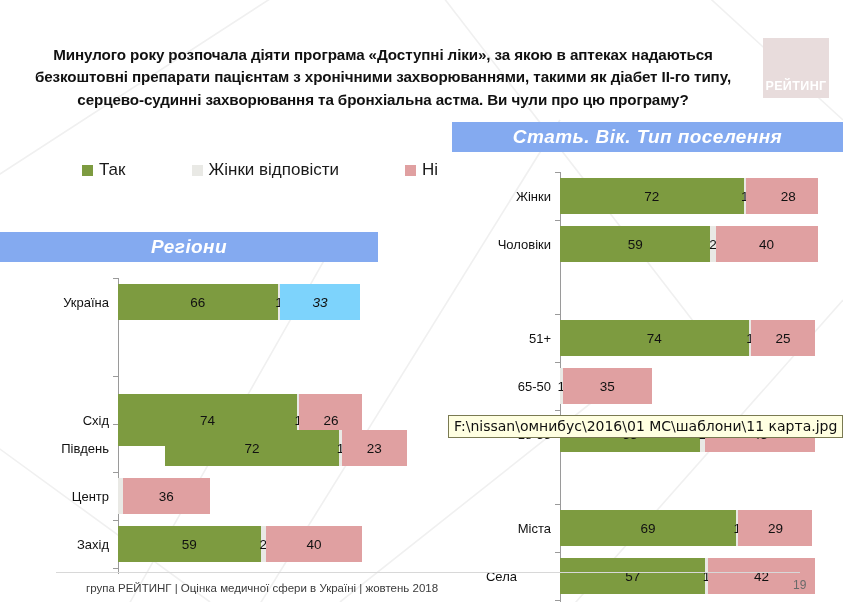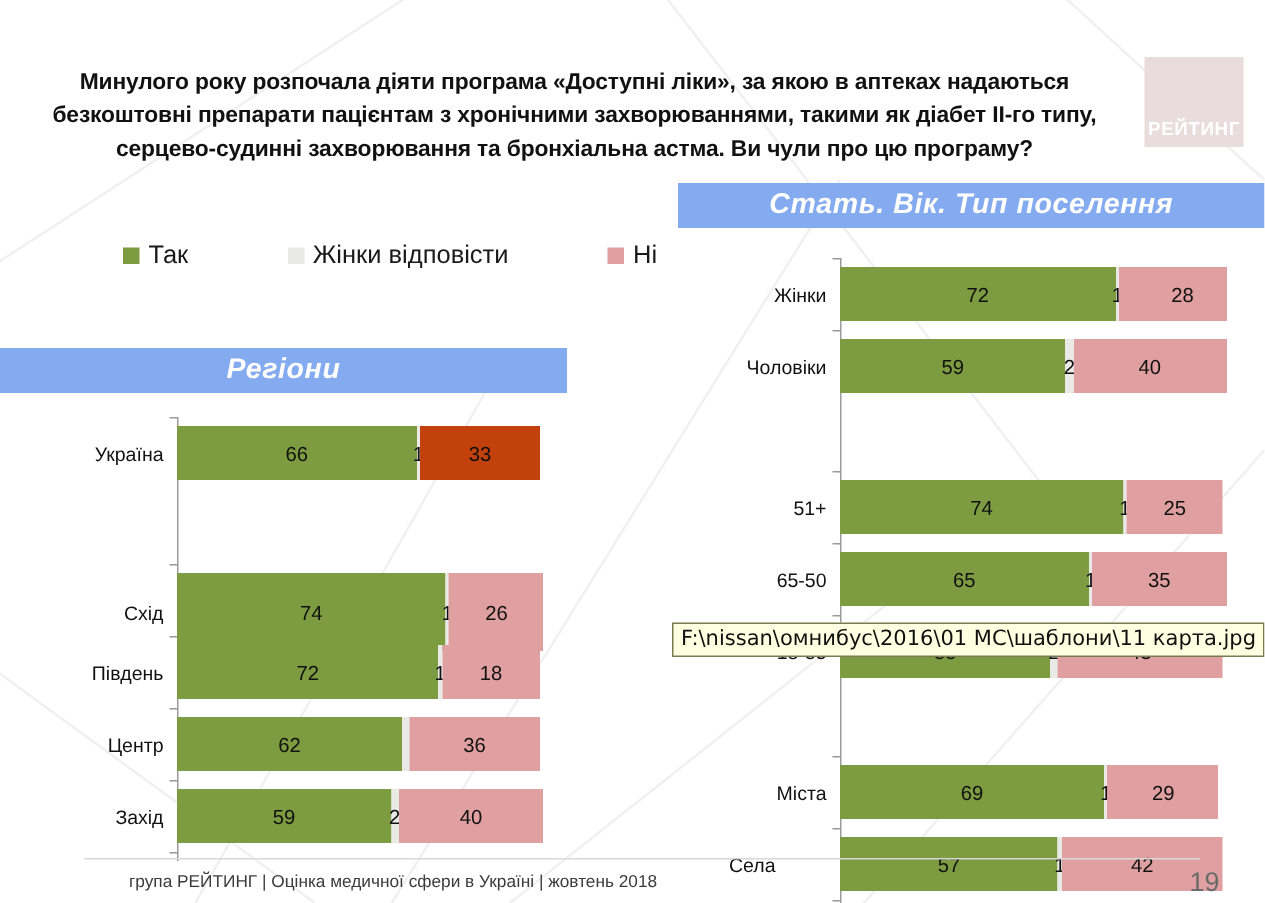--- a/index.html
+++ b/index.html
@@ -200,21 +200,21 @@
     left: 86px;
     top: 582px;
     font-size: 11.5px;
     color: #3b3b3b;
     white-space: nowrap;
   }
   .page-number {
     position: absolute;
     left: 793px;
     top: 578px;
-    font-size: 18px;
+    font-size: 12px;
     color: #6a6a6a;
   }
 </style>
 </head>
 <body>
 
 <svg id="watermark" width="843" height="602">
   <g stroke="#f0f0f0" stroke-width="1.6" fill="none">
     <path d="M -40 200 L 330 -40"></path>
     <path d="M 120 620 L 330 250"></path>
@@ -262,62 +262,59 @@
       <div class="axis-line" style="left: 118px; top: 12px; height: 296px;"></div>
       <div class="bar-row" style="top: 18px; height: 36px;">
         <div class="cat-label" style="width: 118px;">Україна</div>
         <div class="bar-track">
           <div class="seg seg-yes" style="width: 159.72px; background: rgb(125, 155, 64);">
             <span class="seg-value">66</span>
           </div>
           <div class="seg seg-hard" style="width: 2.42px; background: rgb(233, 233, 229);">
             <span class="seg-value">1</span>
           </div>
-          <div class="seg seg-no" style="width: 79.86px; background: #c2410c;">
+          <div class="seg seg-no" style="width: 79.86px; background: #7dd3fc; font-style: italic;">
             <span class="seg-value">33</span>
           </div>
         </div>
       </div>
       <div class="tick" style="position: absolute; left: 113px; top: 12px;"></div>
-      <div class="bar-row" style="top: 116px; height: 52px; justify-content: space-between;">
+      <div class="bar-row" style="top: 128px; height: 52px; justify-content: space-between;">
         <div class="cat-label" style="width: 118px;">Схід</div>
         <div class="bar-track">
           <div class="seg seg-yes" style="width: 179.08px; background: rgb(125, 155, 64);">
             <span class="seg-value">74</span>
           </div>
           <div class="seg seg-hard" style="width: 2.42px; background: rgb(233, 233, 229);">
             <span class="seg-value">1</span>
           </div>
           <div class="seg seg-no" style="width: 62.92px; background: rgb(224, 160, 161);">
             <span class="seg-value">26</span>
           </div>
         </div>
       </div>
       <div class="tick" style="position: absolute; left: 113px; top: 110px;"></div>
-      <div class="bar-row" style="top: 164px; height: 36px;">
+      <div class="bar-row" style="top: 164px; height: 36px; gap: 47px;">
         <div class="cat-label" style="width: 118px;">Південь</div>
         <div class="bar-track">
           <div class="seg seg-yes" style="width: 174.24px; background: rgb(125, 155, 64);">
             <span class="seg-value">72</span>
           </div>
           <div class="seg seg-hard" style="width: 2.42px; background: rgb(233, 233, 229);">
             <span class="seg-value">1</span>
           </div>
           <div class="seg seg-no" style="width: 65.34px; background: rgb(224, 160, 161);">
-            <span class="seg-value">18</span>
+            <span class="seg-value">23</span>
           </div>
         </div>
       </div>
       <div class="tick" style="position: absolute; left: 113px; top: 158px;"></div>
       <div class="bar-row" style="top: 212px; height: 36px;">
         <div class="cat-label" style="width: 118px;">Центр</div>
         <div class="bar-track">
-          <div class="seg seg-yes" style="width: 150.04px; background: rgb(125, 155, 64);">
-            <span class="seg-value">62</span>
-          </div>
           <div class="seg seg-hard" style="width: 4.84px; background: rgb(233, 233, 229);"></div>
           <div class="seg seg-no" style="width: 87.12px; background: rgb(224, 160, 161);">
             <span class="seg-value">36</span>
           </div>
         </div>
       </div>
       <div class="tick" style="position: absolute; left: 113px; top: 206px;"></div>
       <div class="bar-row" style="top: 260px; height: 36px;">
         <div class="cat-label" style="width: 118px;">Захід</div>
         <div class="bar-track">
@@ -378,23 +375,20 @@
           </div>
           <div class="seg seg-no" style="width: 63.75px; background: rgb(224, 160, 161);">
             <span class="seg-value">25</span>
           </div>
         </div>
       </div>
       <div class="tick" style="position: absolute; left: 103px; top: 154px;"></div>
       <div class="bar-row" style="top: 208px; height: 36px;">
         <div class="cat-label" style="width: 108px;">65-50</div>
         <div class="bar-track">
-          <div class="seg seg-yes" style="width: 165.75px; background: rgb(125, 155, 64);">
-            <span class="seg-value">65</span>
-          </div>
           <div class="seg seg-hard" style="width: 2.55px; background: rgb(233, 233, 229);">
             <span class="seg-value">1</span>
           </div>
           <div class="seg seg-no" style="width: 89.25px; background: rgb(224, 160, 161);">
             <span class="seg-value">35</span>
           </div>
         </div>
       </div>
       <div class="tick" style="position: absolute; left: 103px; top: 202px;"></div>
       <div class="bar-row" style="top: 256px; height: 36px;">

